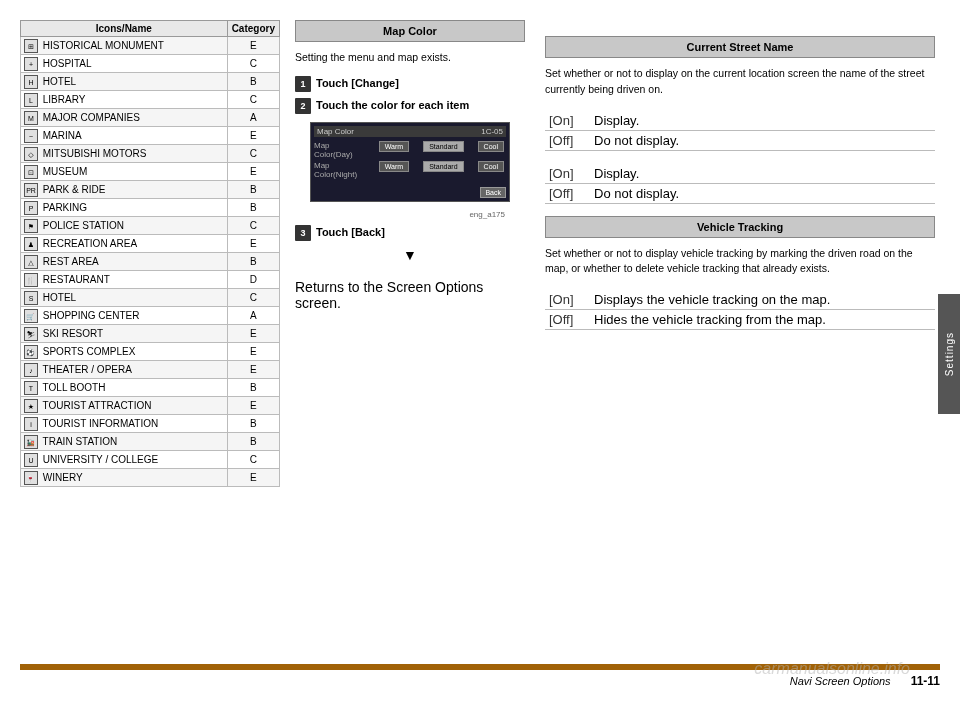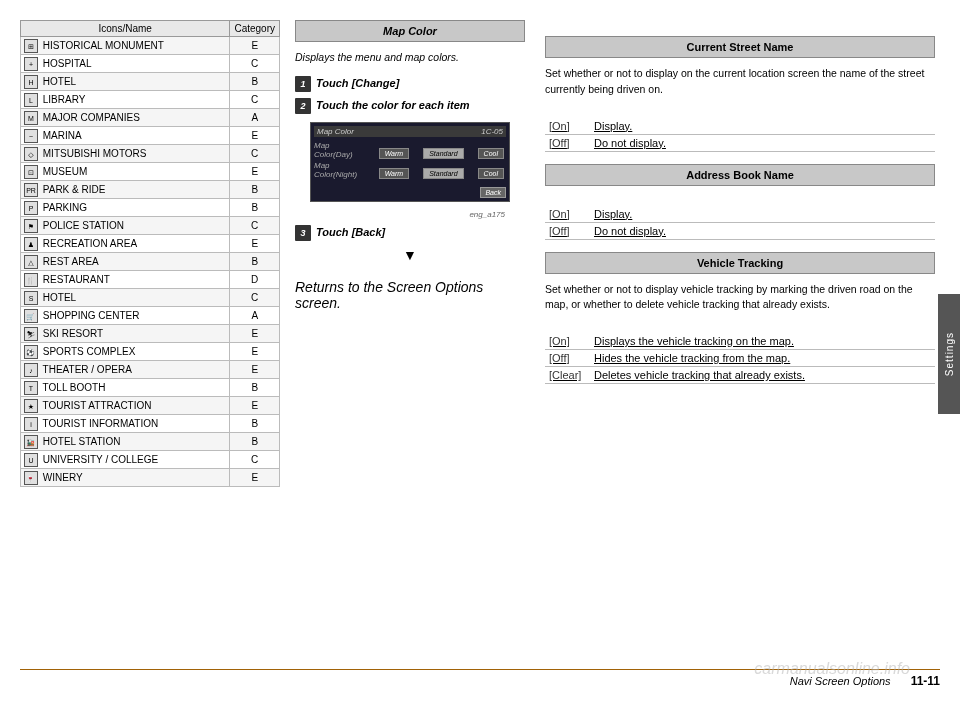--- a/index.html
+++ b/index.html
@@ -37,41 +37,40 @@
       border-collapse: collapse;
       width: 100%;
       font-size: 10px;
     }
 
     .poi-table th {
       background: #e8e8e8;
       border: 1px solid #999;
       padding: 2px 4px;
       text-align: center;
-      font-weight: normal;
+      font-weight: bold;
     }
 
     .poi-table td {
       border: 1px solid #bbb;
       padding: 1px 3px;
       height: 18px;
       vertical-align: middle;
     }
 
     .poi-table tr td:last-child {
       text-align: center;
       width: 40px;
     }
 
     
     .middle-column {
       width: 240px;
       flex-shrink: 0;
       padding: 0 5px;
-      font-style: italic;
     }
 
     .section-title-box {
       background: #c8c8c8;
       border: 1px solid #888;
       text-align: center;
       padding: 4px 8px;
       font-weight: bold;
       font-size: 11px;
       margin-bottom: 8px;
@@ -127,21 +126,21 @@
       color: #ccc;
       font-size: 8px;
       padding: 1px 3px;
       display: flex;
       justify-content: space-between;
       margin-bottom: 4px;
     }
 
     .map-screen-row {
       display: flex;
-      align-items: flex-end;
+      align-items: flex-start;
       margin-bottom: 2px;
       font-size: 8px;
       gap: 12px;
     }
 
     .map-screen-label {
       color: #aaa;
       width: 80px;
     }
 
@@ -188,23 +187,22 @@
       padding: 16px 5px;
     }
 
     .right-section {
       margin-bottom: 12px;
     }
 
     .info-table {
       width: 100%;
       border-collapse: collapse;
-      margin-top: 20px;
-      font-size: 11px;
-      text-decoration: underline;
+      margin-top: 13px;
+      font-size: 13px;
     }
 
     .info-table td {
       border-bottom: 1px solid #bbb;
       padding: 2px 4px;
       vertical-align: top;
     }
 
     .info-table td:first-child {
       width: 45px;
@@ -231,21 +229,21 @@
       writing-mode: vertical-rl;
       transform: rotate(180deg);
       letter-spacing: 1px;
     }
 
     
     .footer {
       display: flex;
       justify-content: flex-end;
       align-items: center;
-      border-top: 1px solid #a16207;
+      border-top: 6px solid #a16207;
       padding-top: 4px;
       margin-top: 4px;
     }
 
     .footer-text {
       font-size: 11px;
       font-style: italic;
     }
 
     .footer-page {
@@ -446,21 +444,21 @@
             <tr>
       <td>
         <span class="icon-box">i</span>
         <span>TOURIST INFORMATION</span>
       </td>
       <td>B</td>
     </tr>
             <tr class="highlight-row">
       <td>
         <span class="icon-box">🚂</span>
-        <span>HOTEL STATION</span>
+        <span>TRAIN STATION</span>
       </td>
       <td>B</td>
     </tr>
             <tr>
       <td>
         <span class="icon-box">U</span>
         <span>UNIVERSITY / COLLEGE</span>
       </td>
       <td>C</td>
     </tr>
@@ -470,21 +468,21 @@
         <span>WINERY</span>
       </td>
       <td>E</td>
     </tr>
           </tbody>
       </table>
     </div>
 
     <div class="middle-column">
       <div class="section-title-box">Map Color</div>
-      <p class="section-text">Displays the menu and map colors.</p>
+      <p class="section-text">Setting the menu and map exists.</p>
 
       <div class="step-item">
         <span class="step-number">1</span>
         <span class="step-text">Touch [Change]</span>
       </div>
 
       <div class="step-item">
         <span class="step-number">2</span>
         <span class="step-text">Touch the color for each item</span>
       </div>
@@ -533,21 +531,20 @@
               </tr>
               <tr>
                 <td>[Off]</td>
                 <td>Do not display.</td>
               </tr>
             </tbody>
         </table>
       </div>
 
       <div class="right-section">
-        <div class="section-title-box">Address Book Name</div>
         <table class="info-table">
           <tbody id="address-book-tbody">
               <tr>
                 <td>[On]</td>
                 <td>Display.</td>
               </tr>
               <tr>
                 <td>[Off]</td>
                 <td>Do not display.</td>
               </tr>
@@ -561,24 +558,20 @@
         <table class="info-table">
           <tbody id="vehicle-tracking-tbody">
               <tr>
                 <td>[On]</td>
                 <td>Displays the vehicle tracking on the map.</td>
               </tr>
               <tr>
                 <td>[Off]</td>
                 <td>Hides the vehicle tracking from the map.</td>
               </tr>
-              <tr>
-                <td>[Clear]</td>
-                <td>Deletes vehicle tracking that already exists.</td>
-              </tr>
             </tbody>
         </table>
       </div>
 
     </div>
 
   </div>
 
   <div class="footer">
     <span class="footer-text">Navi Screen Options</span>

